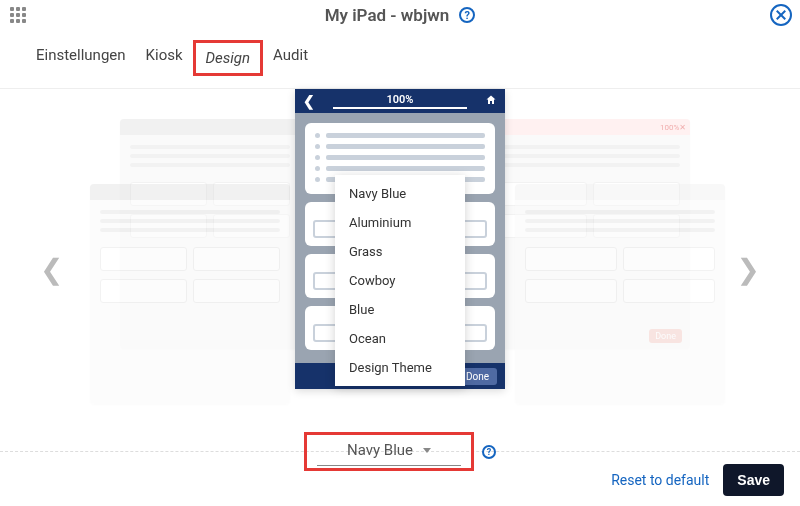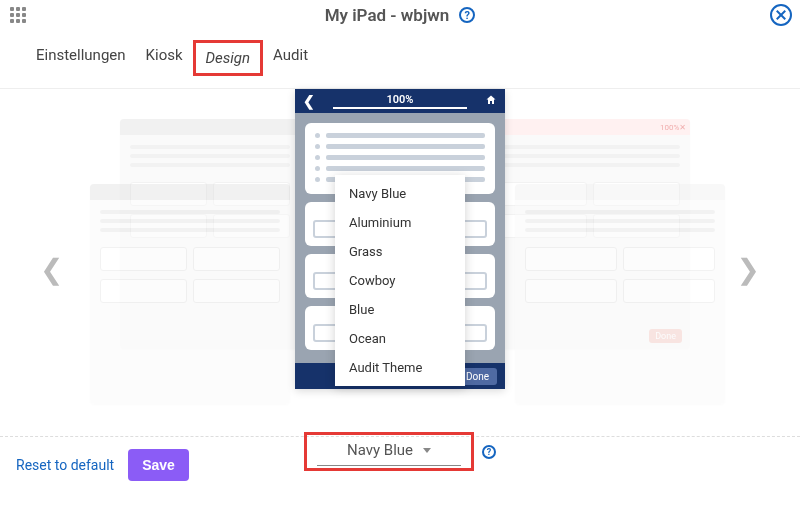--- a/index.html
+++ b/index.html
@@ -56,23 +56,23 @@
   .dropdown-panel .opt { padding: 7px 14px; font-size: 13px; color: #333; cursor: pointer; white-space: nowrap; overflow: hidden; text-overflow: ellipsis; }
 
   .selected-row { position: absolute; left: 50%; bottom: -22px; transform: translateX(-50%); display: flex; align-items: center; gap: 8px; z-index: 6; }
   .selected-box { border: 3px solid #e53935; padding: 4px 10px 2px 10px; display: flex; flex-direction: column; align-items: stretch; width: 170px; }
   .selected-inner { display:flex; align-items:center; justify-content:center; gap:10px; padding:2px 0; }
   .selected-val { color:#555; font-size:15px; }
   .caret { width:0; height:0; border-left:4px solid transparent; border-right:4px solid transparent; border-top:5px solid #888; }
   .underline { height:1px; background:#888; margin-top:4px; }
   .help-small { width:14px; height:14px; border:2px solid #1565c0; border-radius:50%; color:#1565c0; font-size:9px; font-weight:700; display:flex; align-items:center; justify-content:center; }
 
-  .footer { position:absolute; left:0; right:0; bottom:0; border-top:1px dashed #ddd; padding:12px 16px 25px; display:flex; justify-content:flex-start; align-items:center; gap:14px; }
+  .footer { position:absolute; left:0; right:0; bottom:0; border-top:1px dashed #ddd; padding:12px 16px 10px; display:flex; justify-content:flex-end; align-items:center; gap:14px; }
   .reset-link { color:#1565c0; font-size:14px; cursor:pointer; }
-  .save-btn { background:#8b5cf6; color:#fff; border:none; border-radius:4px; padding:8px 14px; font-size:14px; font-weight:600; cursor:pointer; }
+  .save-btn { background:#0f172a; color:#fff; border:none; border-radius:4px; padding:8px 14px; font-size:14px; font-weight:600; cursor:pointer; }
 </style>
 </head>
 <body>
 
 <div class="header">
   <div class="apps-icon">
     <span></span>
       <span></span>
       <span></span>
       <span></span>
@@ -220,21 +220,21 @@
       </div>
   </div>
 
   <div class="dropdown-panel">
     <div class="opt">Navy Blue</div>
     <div class="opt">Aluminium</div>
     <div class="opt">Grass</div>
     <div class="opt">Cowboy</div>
     <div class="opt">Blue</div>
     <div class="opt">Ocean</div>
-    <div class="opt">Audit Theme</div>
+    <div class="opt">Design Theme</div>
   </div>
 
   <div class="selected-row">
     <div class="selected-box">
       <div class="selected-inner">
         <span class="selected-val">Navy Blue</span>
         <span class="caret"></span>
       </div>
       <div class="underline"></div>
     </div>

